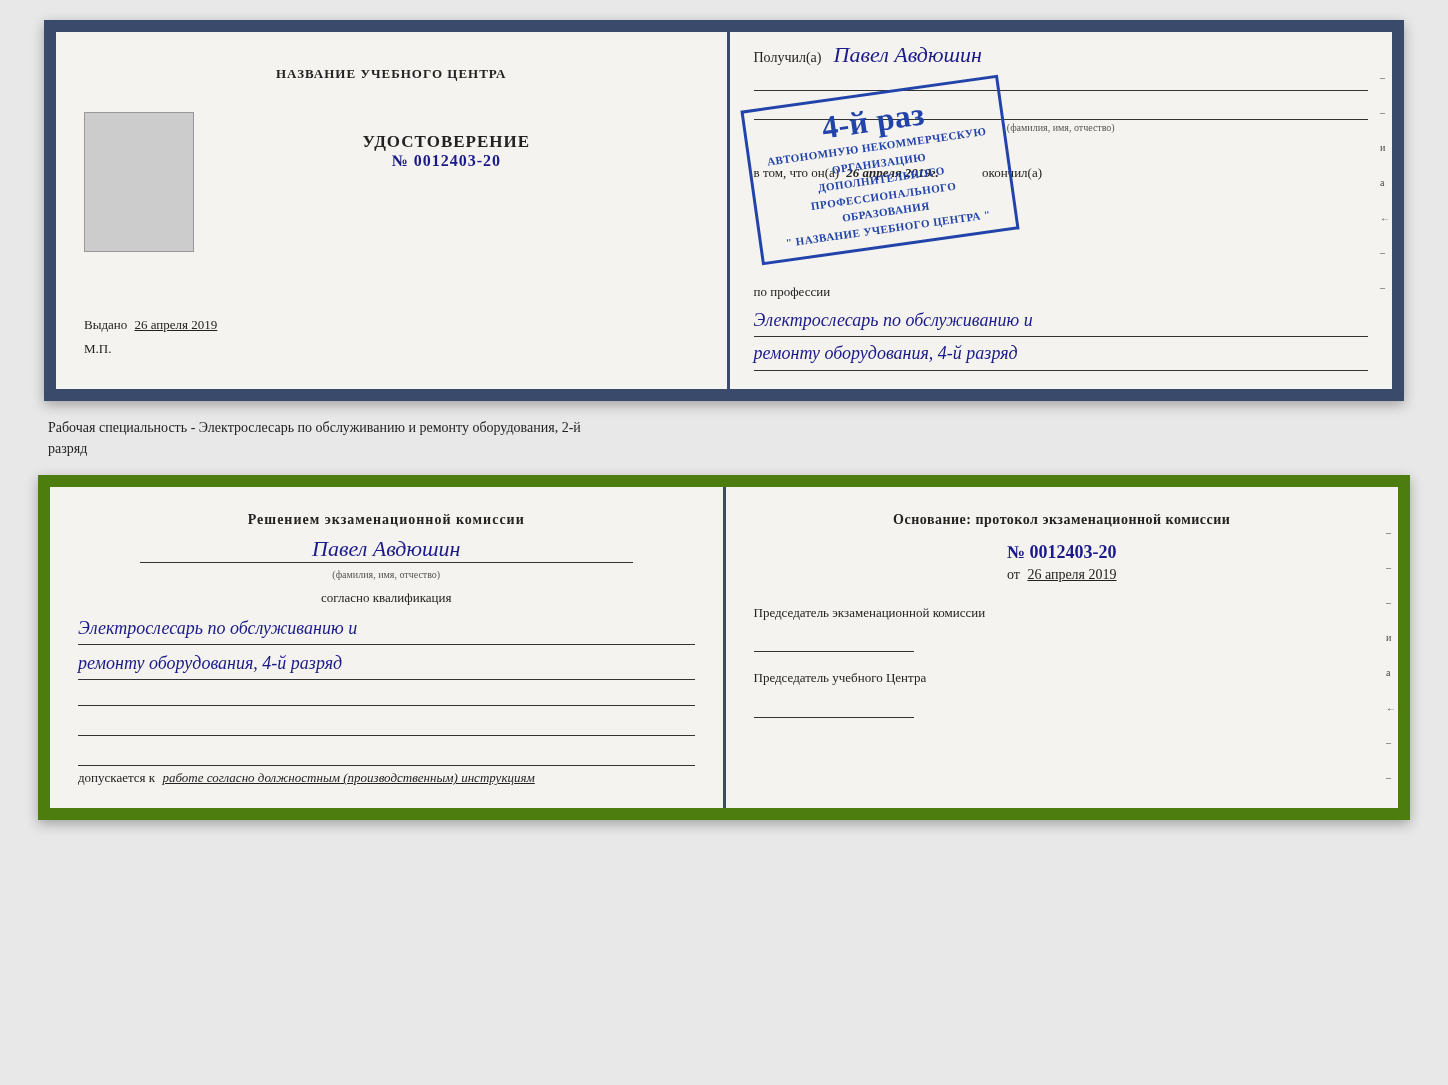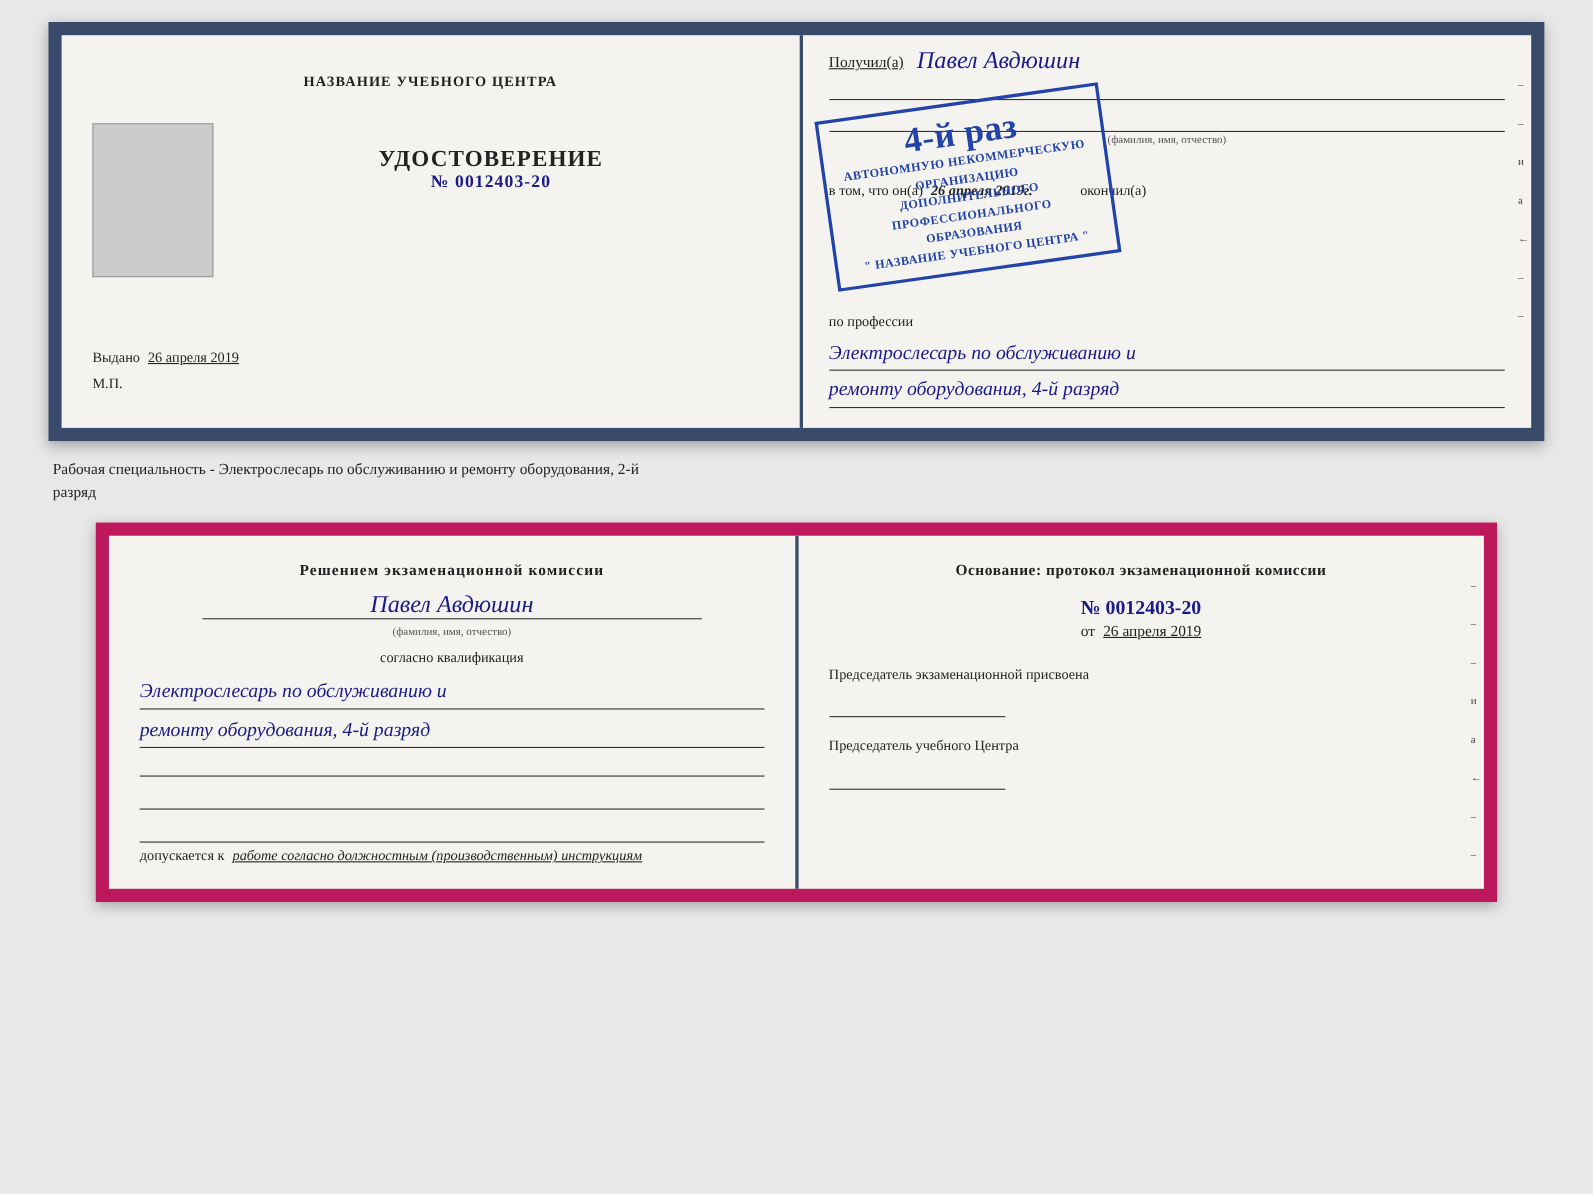--- a/index.html
+++ b/index.html
@@ -56,21 +56,21 @@
       margin: 20px 0 0 0;
       align-self: flex-start;
     }
 
     .cert-title-block {
       text-align: center;
       margin-top: 20px;
     }
 
     .cert-label {
-      font-size: 21px;
+      font-size: 17px;
       font-weight: bold;
       letter-spacing: 1px;
       color: #222;
     }
 
     .cert-number {
       font-size: 16px;
       font-weight: bold;
       color: #1a1a8a;
       letter-spacing: 1px;
@@ -93,21 +93,20 @@
     
     .doc-right {
       padding: 18px 24px;
     }
 
     .received-line {
       font-size: 14px;
       color: #222;
       margin-bottom: 4px;
       position: relative;
-      text-decoration: underline;
     }
 
     .received-name {
       font-size: 22px;
       font-family: 'Georgia', serif;
       color: #1a1a8a;
       font-style: italic;
       position: absolute;
       top: -8px;
       left: 80px;
@@ -189,23 +188,23 @@
       width: 1360px;
       font-size: 14px;
       color: #222;
       line-height: 1.5;
       padding: 0 4px;
     }
 
     
     .document-bottom {
       display: flex;
-      width: 1274px;
+      width: 1372px;
       background: #f5f3ef;
-      border: 12px solid #be185d;
+      border: 12px solid #4d7c0f;
       box-shadow: 0 4px 12px rgba(0,0,0,0.3);
       position: relative;
     }
 
     .doc-bottom-left, .doc-bottom-right {
       flex: 1;
       padding: 22px 28px;
       position: relative;
     }
 
@@ -433,21 +432,21 @@
 
   <div class="doc-bottom-right">
     <div class="osnov-label">Основание: протокол экзаменационной комиссии</div>
     <div class="protocol-number">№  0012403-20</div>
     <div class="from-date">
       <span>от</span>
       <span style="text-decoration:underline; margin-left:4px;">26 апреля 2019</span>
     </div>
 
     <div class="chairman-block">
-      <div>Председатель экзаменационной присвоена</div>
+      <div>Председатель экзаменационной комиссии</div>
       <div class="signature-line"></div>
     </div>
 
     <div class="chairman-block">
       <div>Председатель учебного Центра</div>
       <div class="signature-line"></div>
     </div>
 
     <div class="right-side-labels">
       <span>–</span>

